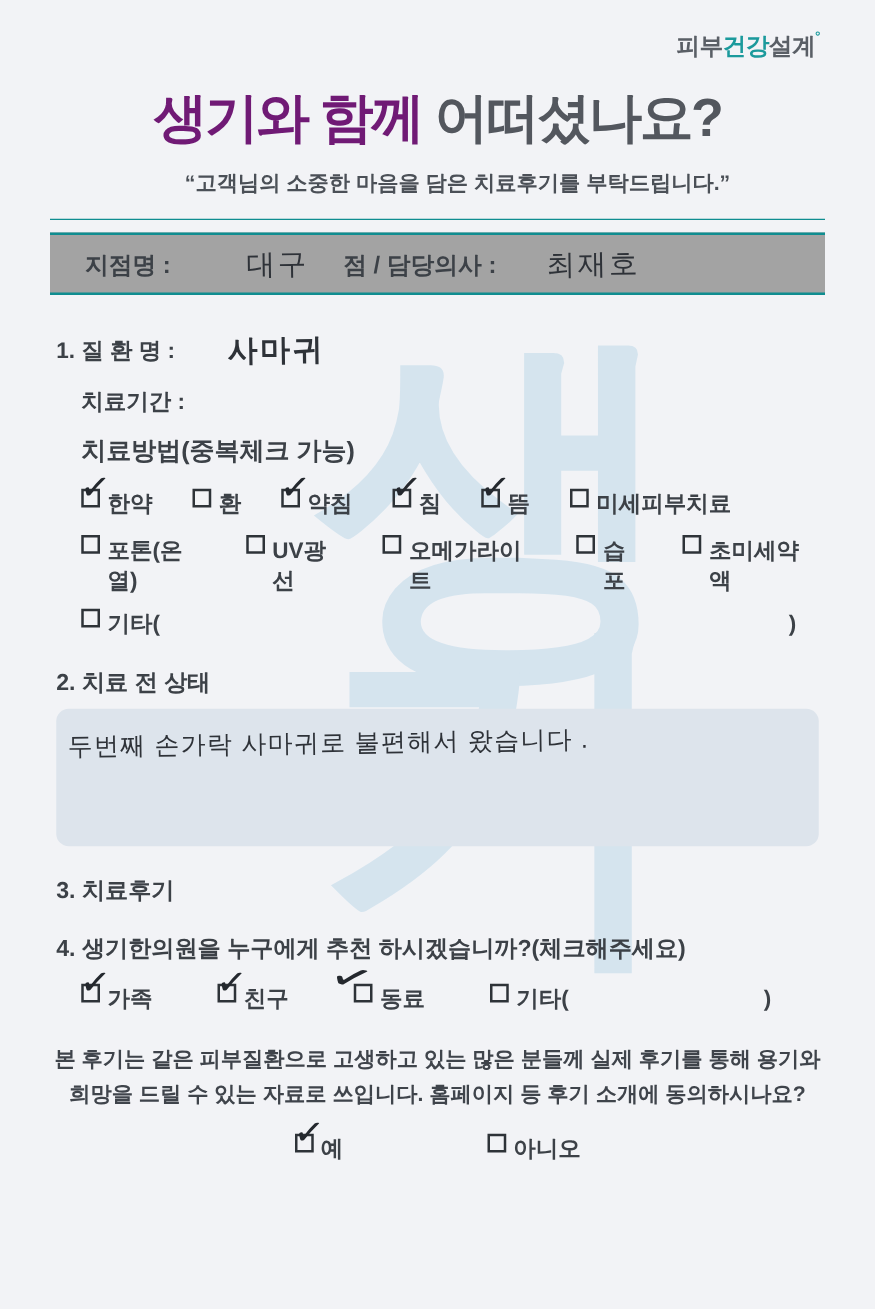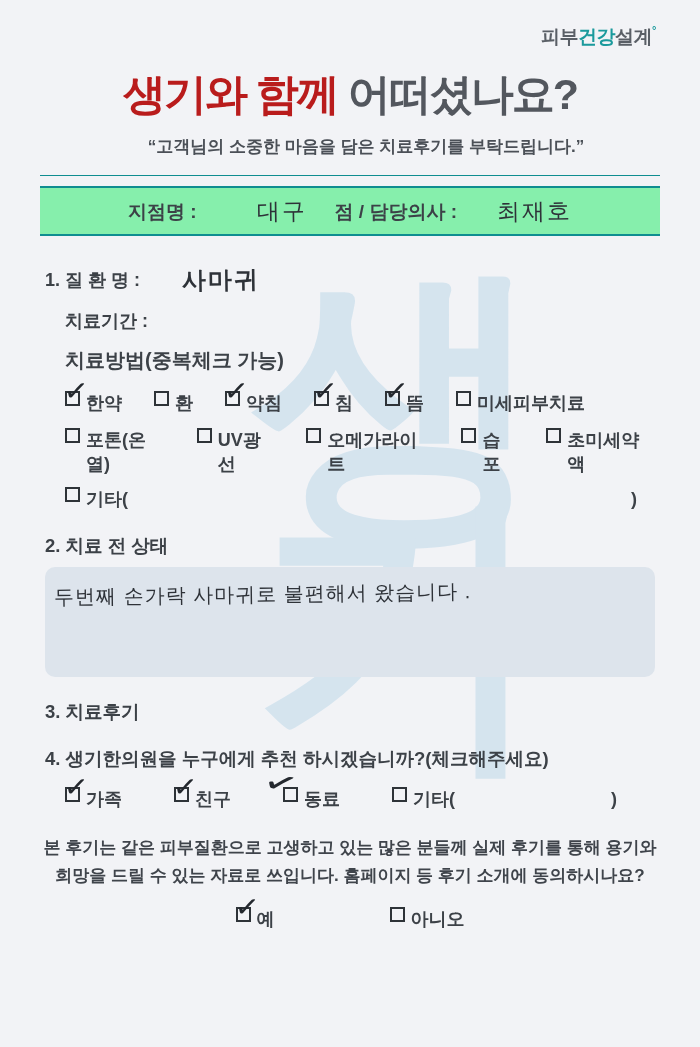--- a/index.html
+++ b/index.html
@@ -24,32 +24,32 @@
   }
 
   .content { position:relative; z-index:1; }
 
   
   .logo-row { text-align:right; padding:24px 44px 0 0; font-size:19px; font-weight:bold; color:#5a5f66; letter-spacing:-0.5px; }
   .logo-accent { color:#1b9a9c; }
   .logo-degree { color:#1b9a9c; font-size:11px; vertical-align:top; }
 
   .title { text-align:center; margin-top:16px; font-size:43px; font-weight:800; color:#53575e; letter-spacing:-2px; white-space:nowrap; }
-  .title .accent { color:#b91c1c; }
+  .title .accent { color:#701a75; }
   .subtitle { text-align:center; margin-top:11px; font-size:17px; font-weight:bold; color:#4b5057;margin-left:32px; }
 
   
   .rule-thin { margin:17px 40px 0; border-top:1.5px solid #0f8d90; }
   .clinic-band {
     margin:10px 40px 0;
     border-top:2.5px solid #0f8d90; border-bottom:2.5px solid #0f8d90;
-    background:#86efac;
+    background:#a3a3a3;
     display:flex; align-items:center;
     padding:8px 28px 7px;
-    font-size:19px; font-weight:bold;justify-content:center;
+    font-size:19px; font-weight:bold;
   }
   .clinic-band .hand { font-weight:normal; }
   .gap60 { width:60px; } .gap28 { width:28px; } .gap40 { width:40px; }
 
   
   .hand {
     color:#2e3238;
     font-size:23px;
     letter-spacing:2px;
     transform:rotate(-0.8deg);

